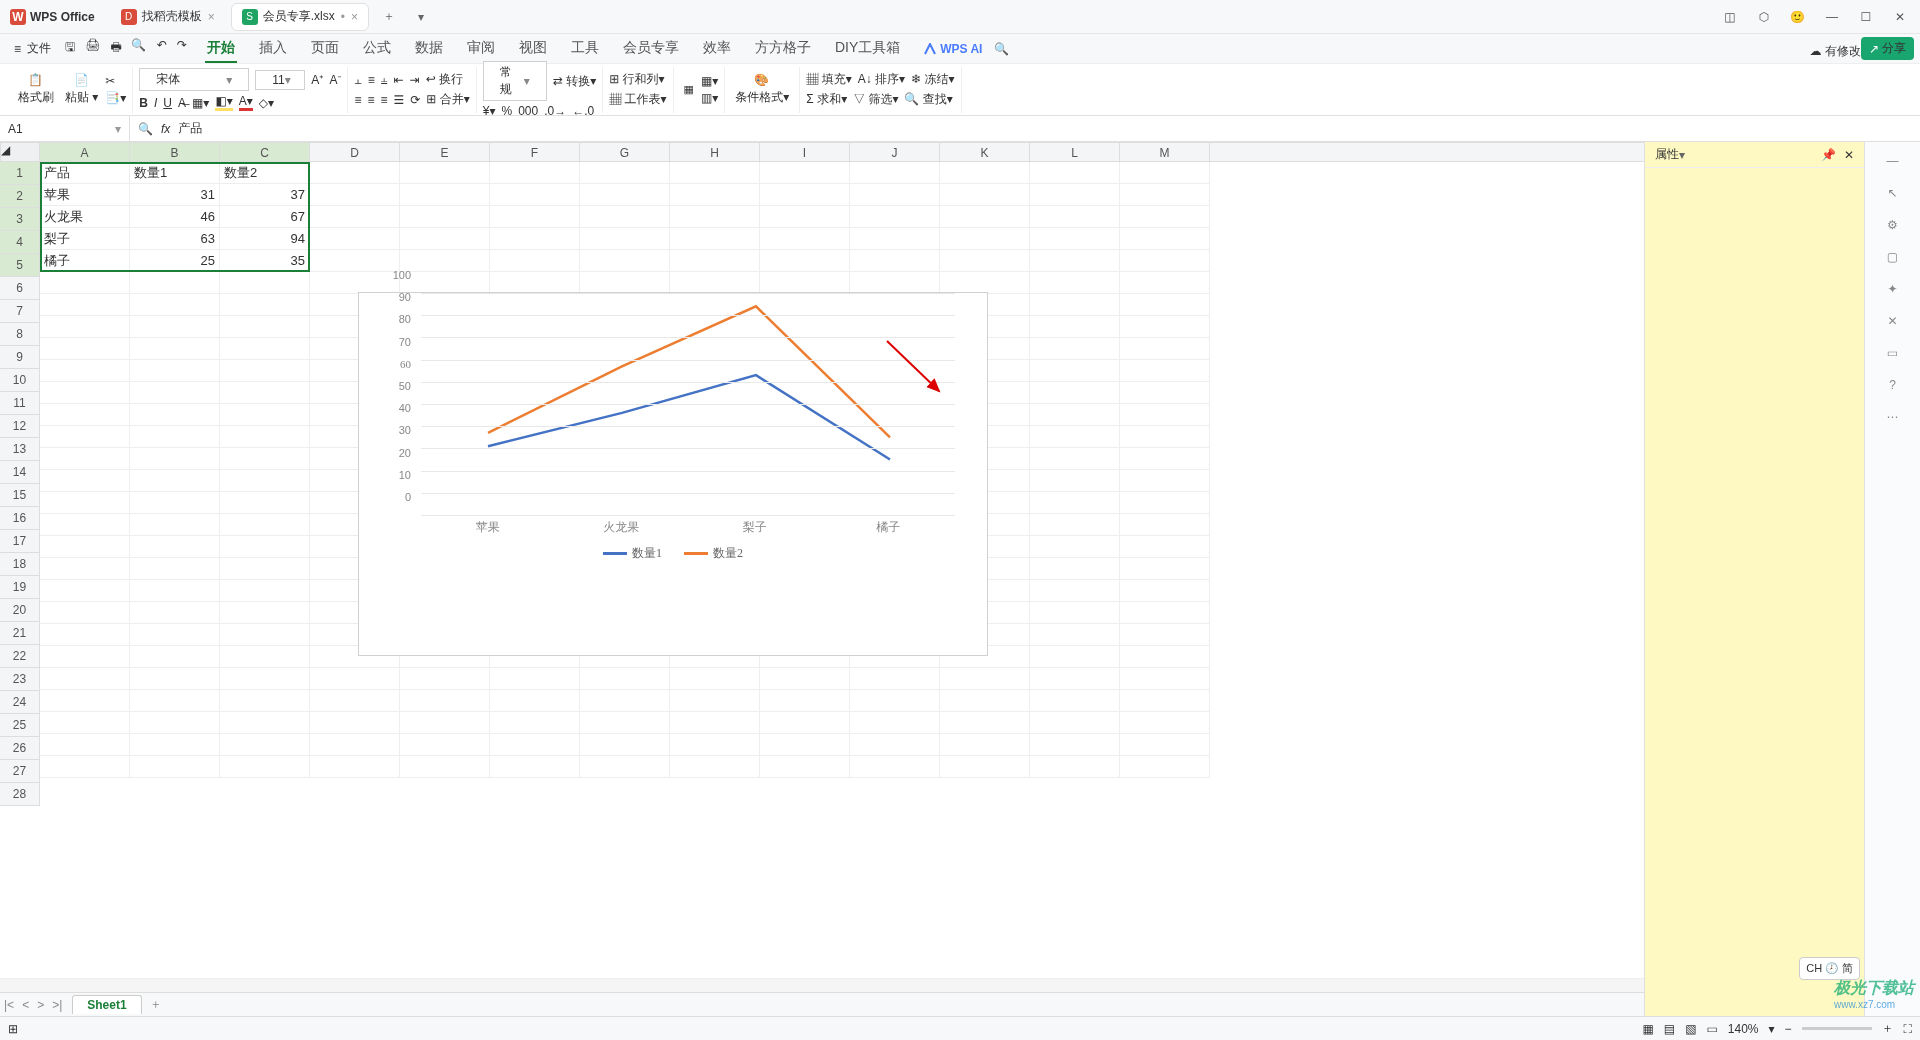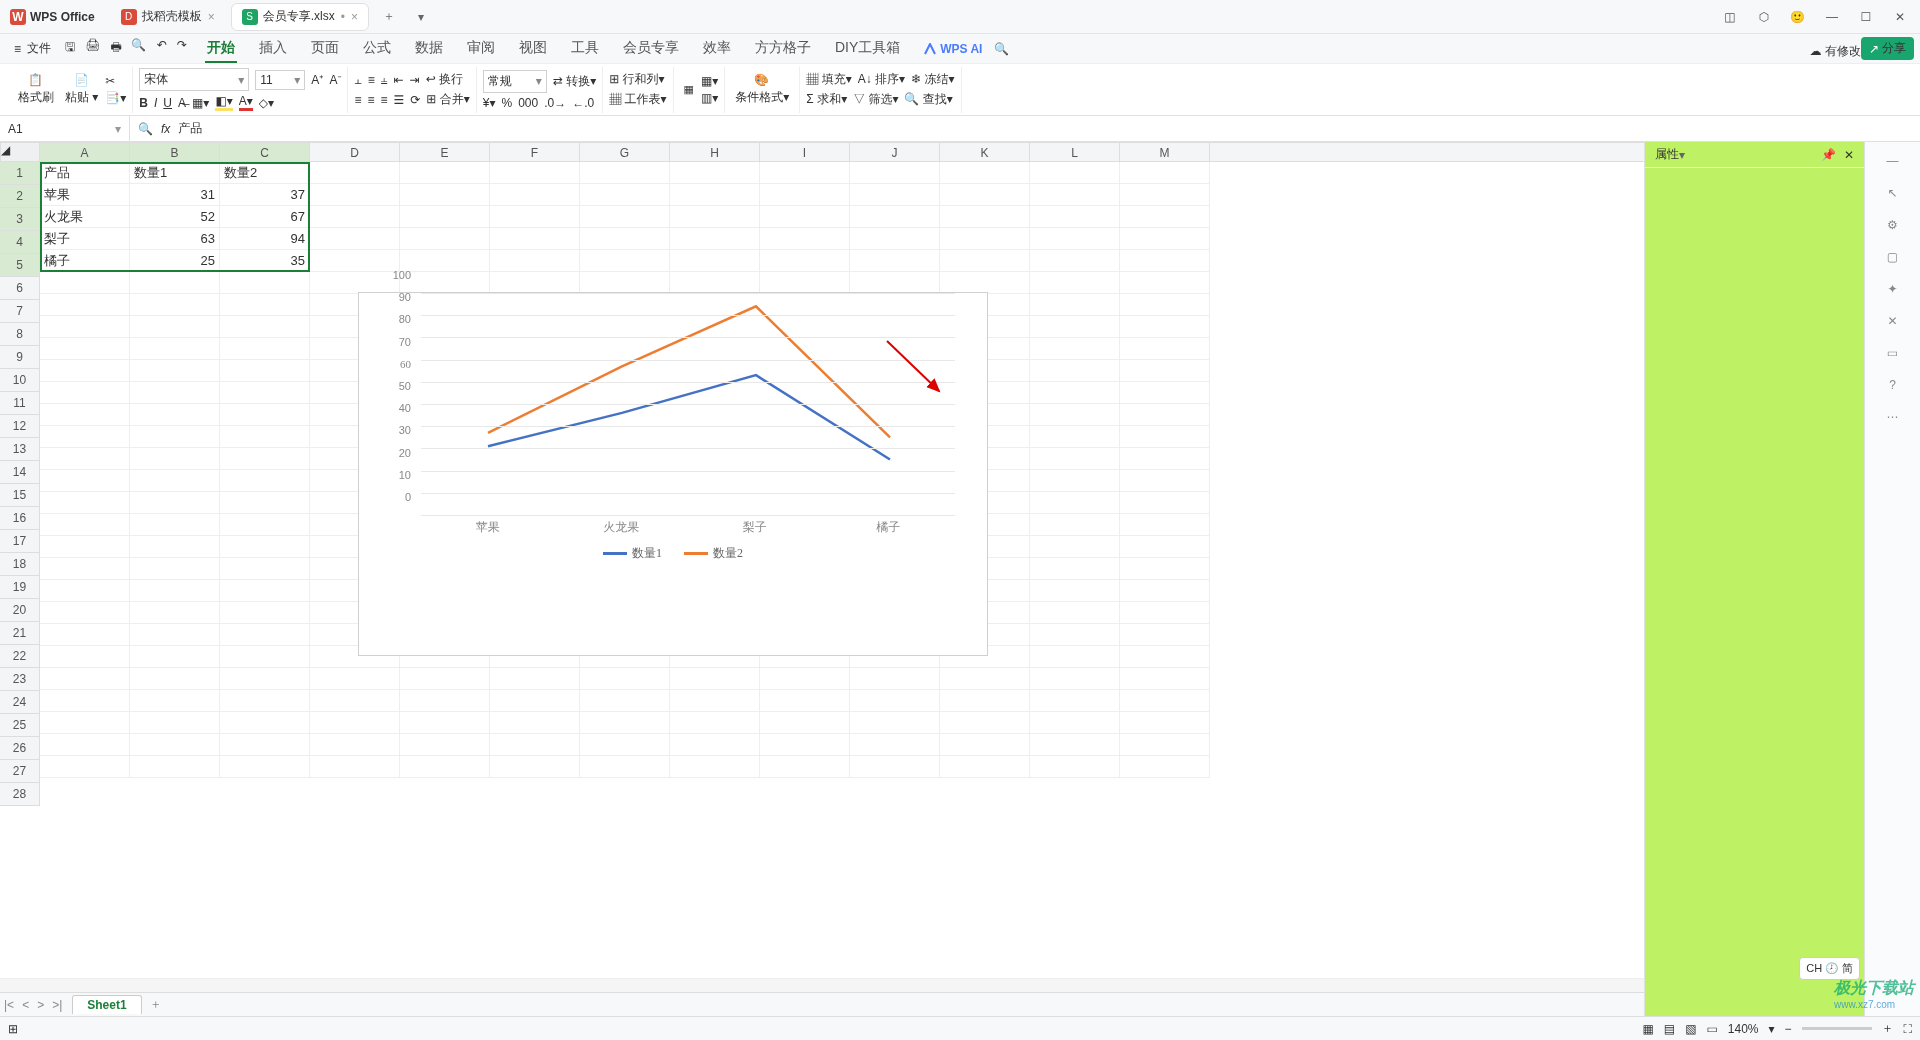--- a/index.html
+++ b/index.html
@@ -19,21 +19,21 @@
 .qat{display:flex;gap:10px;margin-left:6px}
 .tabs{display:flex;margin-left:18px;gap:20px}
 .tabs div{padding:4px 2px;font-size:14px;color:#555}
 .tabs .on{color:#1a7f37;border-bottom:2px solid #1a7f37;font-weight:600}
 .menuR{margin-left:auto;display:flex;align-items:flex-end;}
 .sharebtn{background:#19a56e;color:#fff;padding:3px 8px;border-radius:4px;display:flex;align-items:center;gap:3px}
 .ribbon{height:52px;background:#fff;border-bottom:1px solid #e0e0e0;display:flex;align-items:center;padding:2px 8px}
 .rgrp{display:flex;flex-direction:column;gap:3px;padding:0 6px;border-right:1px solid #eee;height:46px;justify-content:center}
 .rgrp.single{flex-direction:row;align-items:center}
 .bigbtn{display:flex;flex-direction:column;align-items:center;justify-content:center;padding:0 4px;font-size:11px;gap:2px}
-.selbox{border:1px solid #d0d0d0;padding:2px 4px;background:#fff;display:flex;align-items:center;min-width:50px;font-size:11px}
+.selbox{border:1px solid #d0d0d0;padding:2px 16px;background:#fff;display:flex;align-items:center;min-width:50px;font-size:11px}
 .selbox .dd{margin-left:auto;color:#888}
 .row{display:flex;gap:6px;align-items:center}
 .namebar{height:26px;display:flex;align-items:center;border-bottom:1px solid #e0e0e0}
 .namebox{width:130px;border-right:1px solid #e0e0e0;display:flex;align-items:center;padding:0 8px;height:100%}
 .namebox .dd{margin-left:auto;color:#999}
 .fx{display:flex;align-items:center;gap:8px;padding:0 8px;color:#888}
 .fxval{color:#333}
 .grid-area{position:absolute;top:142px;left:0;right:56px;bottom:24px;background:#fff}
 .colhdr{position:absolute;top:0;left:40px;right:14px;height:20px;display:flex;border-top:1px solid #ddd;border-bottom:1px solid #ddd;background:#f3f5f7}
 .colhdr div{border-right:1px solid #ddd;text-align:center;line-height:20px;color:#555;font-size:12px}
@@ -61,21 +61,21 @@
 svg.lines{position:absolute;left:34px;top:0;right:4px;bottom:24px}
 .arrow{position:absolute;left:524px;top:44px;pointer-events:none}
 .sheettabs{position:absolute;bottom:0;left:0;right:14px;height:24px;display:flex;align-items:center;border-top:1px solid #ddd;background:#f7f8fa}
 .sheettabs .nav{padding:0 4px;color:#888}
 .sheet{padding:2px 14px;background:#fff;border:1px solid #ccc;border-bottom:none;border-radius:3px 3px 0 0;color:#1a7f37;font-weight:600;margin-left:6px}
 .addsheet{margin-left:8px;color:#888}
 .hscroll{position:absolute;bottom:24px;left:0;right:14px;height:14px;background:#f5f5f5;border-top:1px solid #eee}
 .vscroll{position:absolute;top:20px;right:0;bottom:38px;width:14px;background:#f5f5f5;border-left:1px solid #eee}
 .status{position:absolute;bottom:0;left:0;right:0;height:24px;background:#f7f8fa;border-top:1px solid #ddd;display:flex;align-items:center;padding:0 8px}
 .status .r{margin-left:auto;display:flex;gap:10px;align-items:center}
-.rpanel{position:absolute;top:142px;right:56px;width:220px;bottom:24px;border-left:1px solid #e0e0e0;background:#bef264}
+.rpanel{position:absolute;top:142px;right:56px;width:220px;bottom:24px;border-left:1px solid #e0e0e0;background:#fef9c3}
 .rpanel-h{height:26px;display:flex;align-items:center;padding:0 10px;border-bottom:1px solid #eee;color:#666}
 .rpanel-h .rr{margin-left:auto;display:flex;gap:8px;color:#999}
 .rsidebar{position:absolute;top:142px;right:0;width:56px;bottom:24px;border-left:1px solid #e0e0e0;background:#fafbfc;display:flex;flex-direction:column;align-items:center;gap:18px;padding-top:12px}
 .rsidebar div{color:#888}
 .wm{position:absolute;right:6px;bottom:30px;font-size:11px;opacity:.7}
 .wm .l1{color:#0aa86f;font-weight:700;font-style:italic;font-size:16px}
 .wm .l2{color:#1b88d6;font-size:10px}
 .chbadge{position:absolute;right:60px;bottom:60px;border:1px solid #ccc;border-radius:4px;padding:3px 6px;background:#fff;font-size:11px}
 </style>
 </head>
@@ -345,21 +345,21 @@
         <div style="width: 90px;"></div>
         <div style="width: 90px;"></div>
         <div style="width: 90px;"></div>
         <div style="width: 90px;"></div>
         <div style="width: 90px;"></div>
         <div style="width: 90px;"></div>
         <div style="width: 90px;"></div>
       </div>
       <div class="cellrow">
         <div style="width: 90px;">火龙果</div>
-        <div class="num" style="width: 90px;">52</div>
+        <div class="num" style="width: 90px;">46</div>
         <div class="num" style="width: 90px;">67</div>
         <div style="width: 90px;"></div>
         <div style="width: 90px;"></div>
         <div style="width: 90px;"></div>
         <div style="width: 90px;"></div>
         <div style="width: 90px;"></div>
         <div style="width: 90px;"></div>
         <div style="width: 90px;"></div>
         <div style="width: 90px;"></div>
         <div style="width: 90px;"></div>

